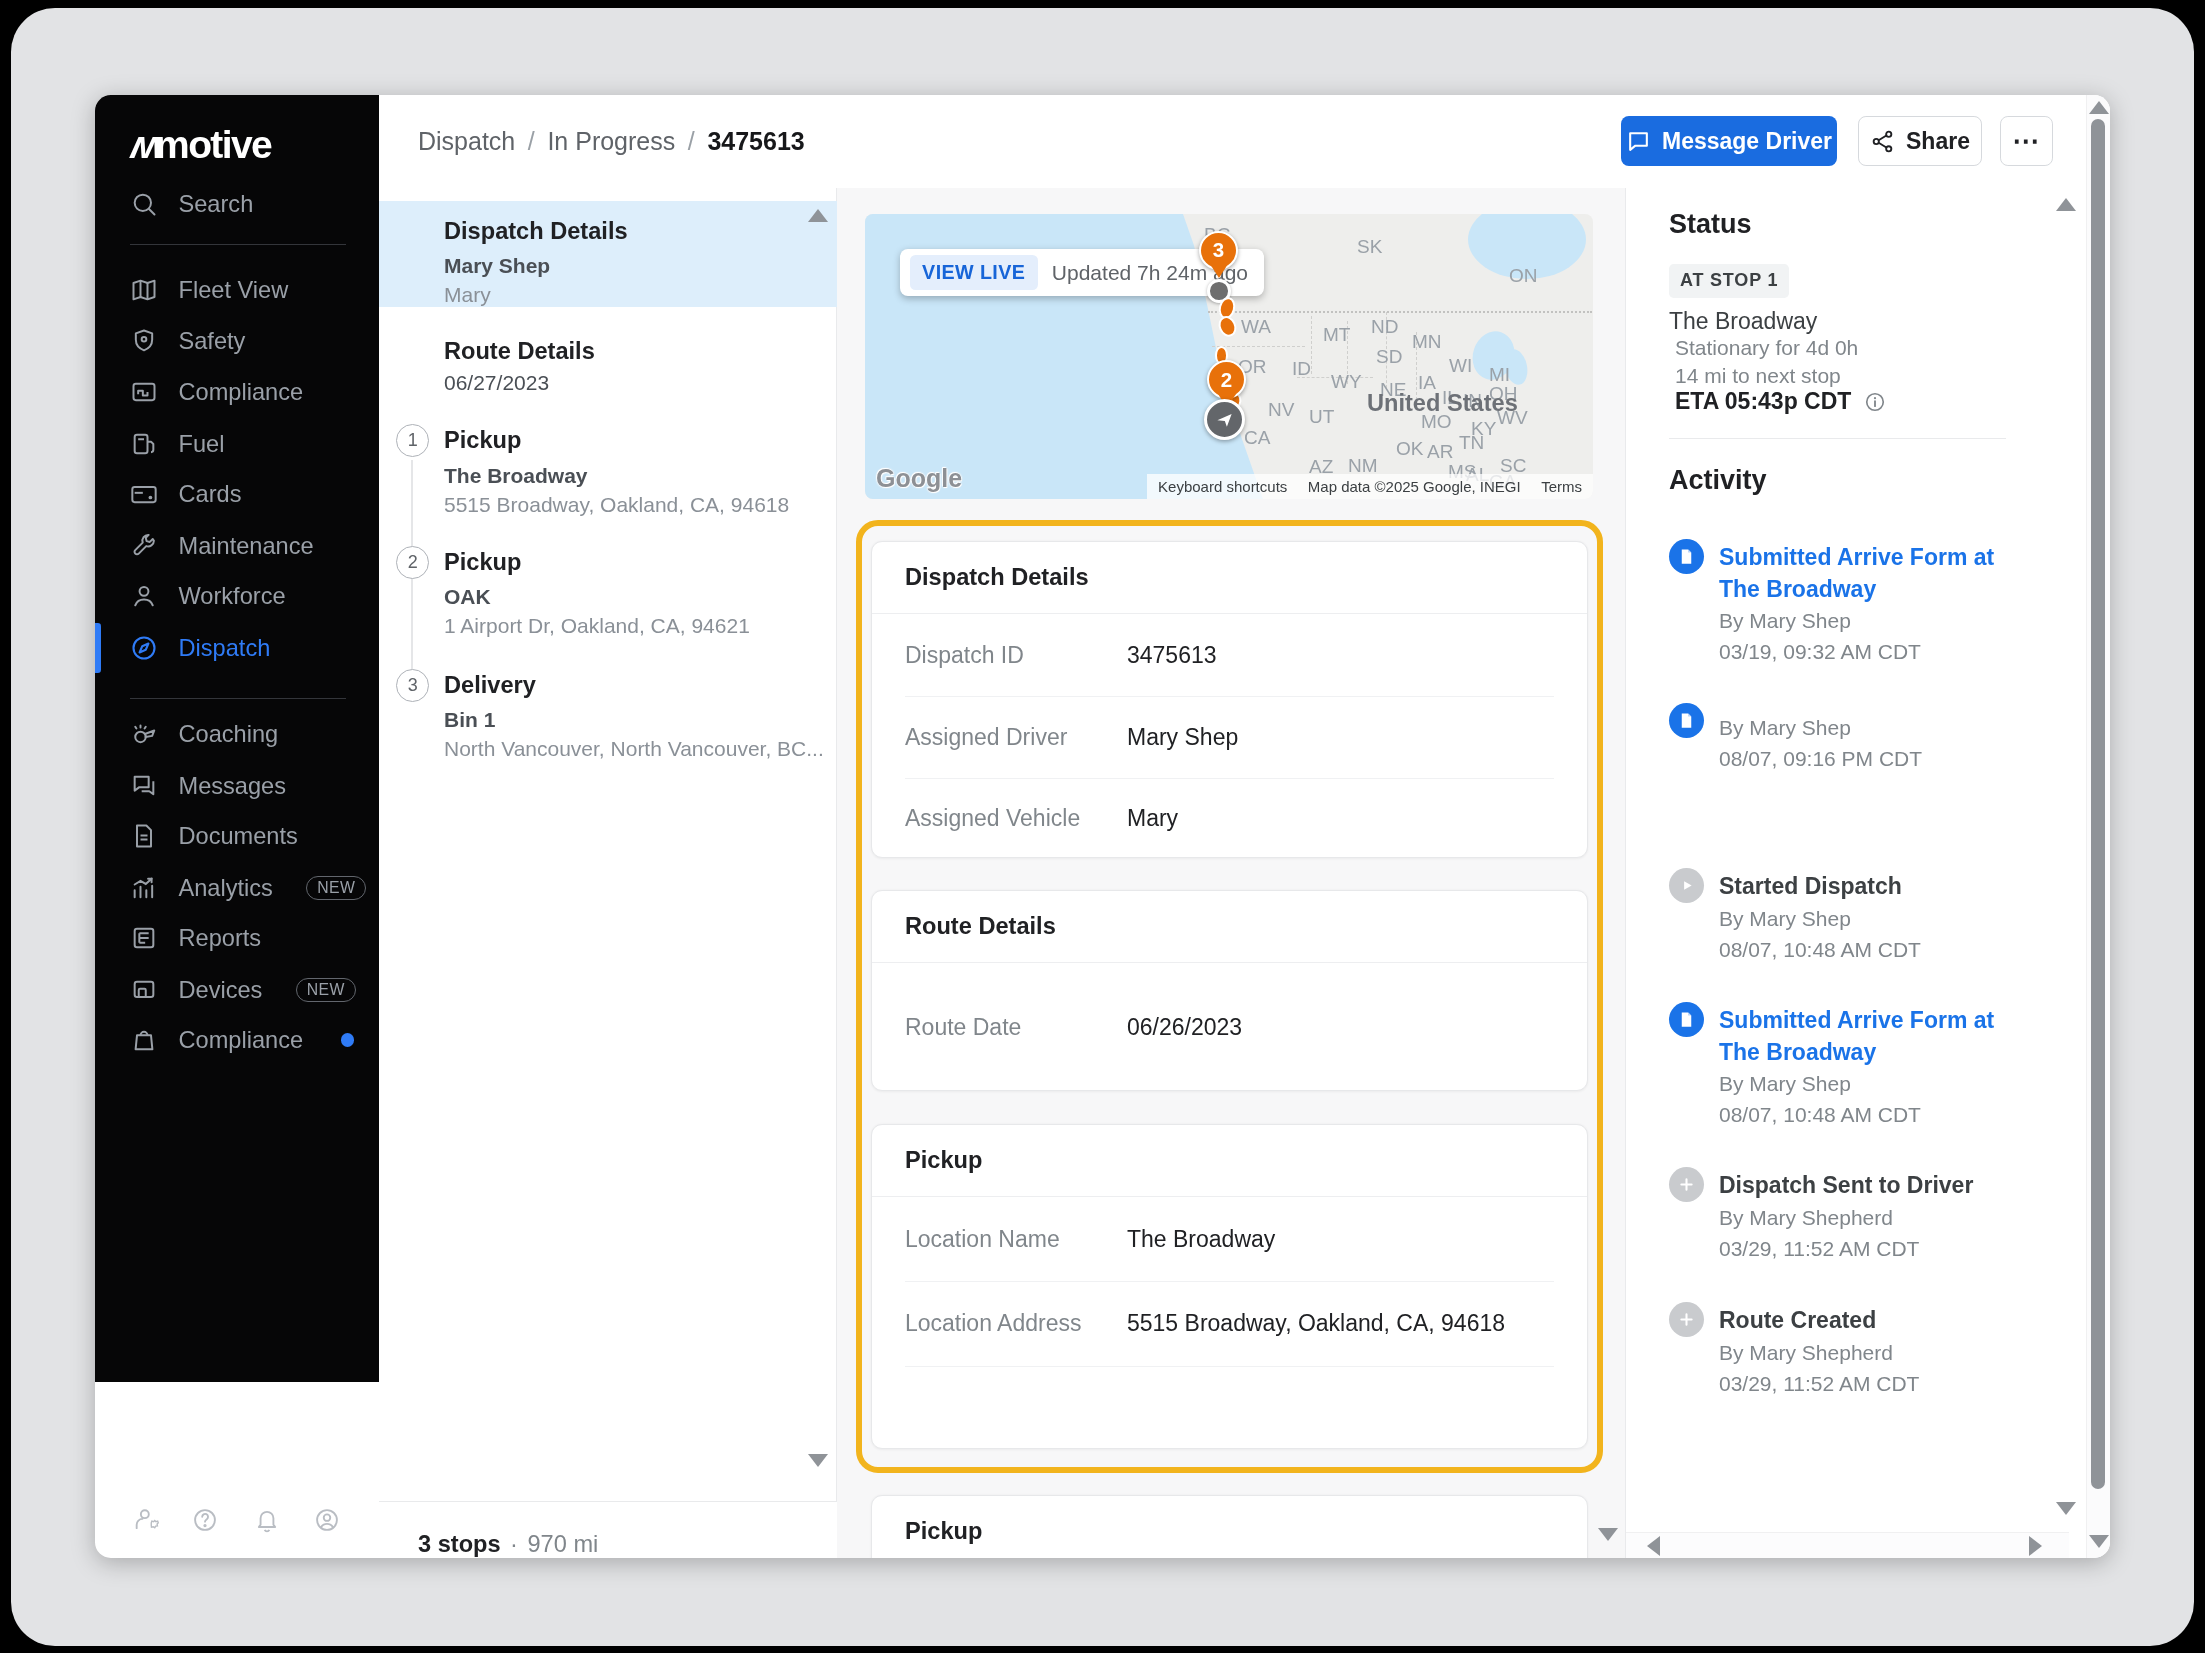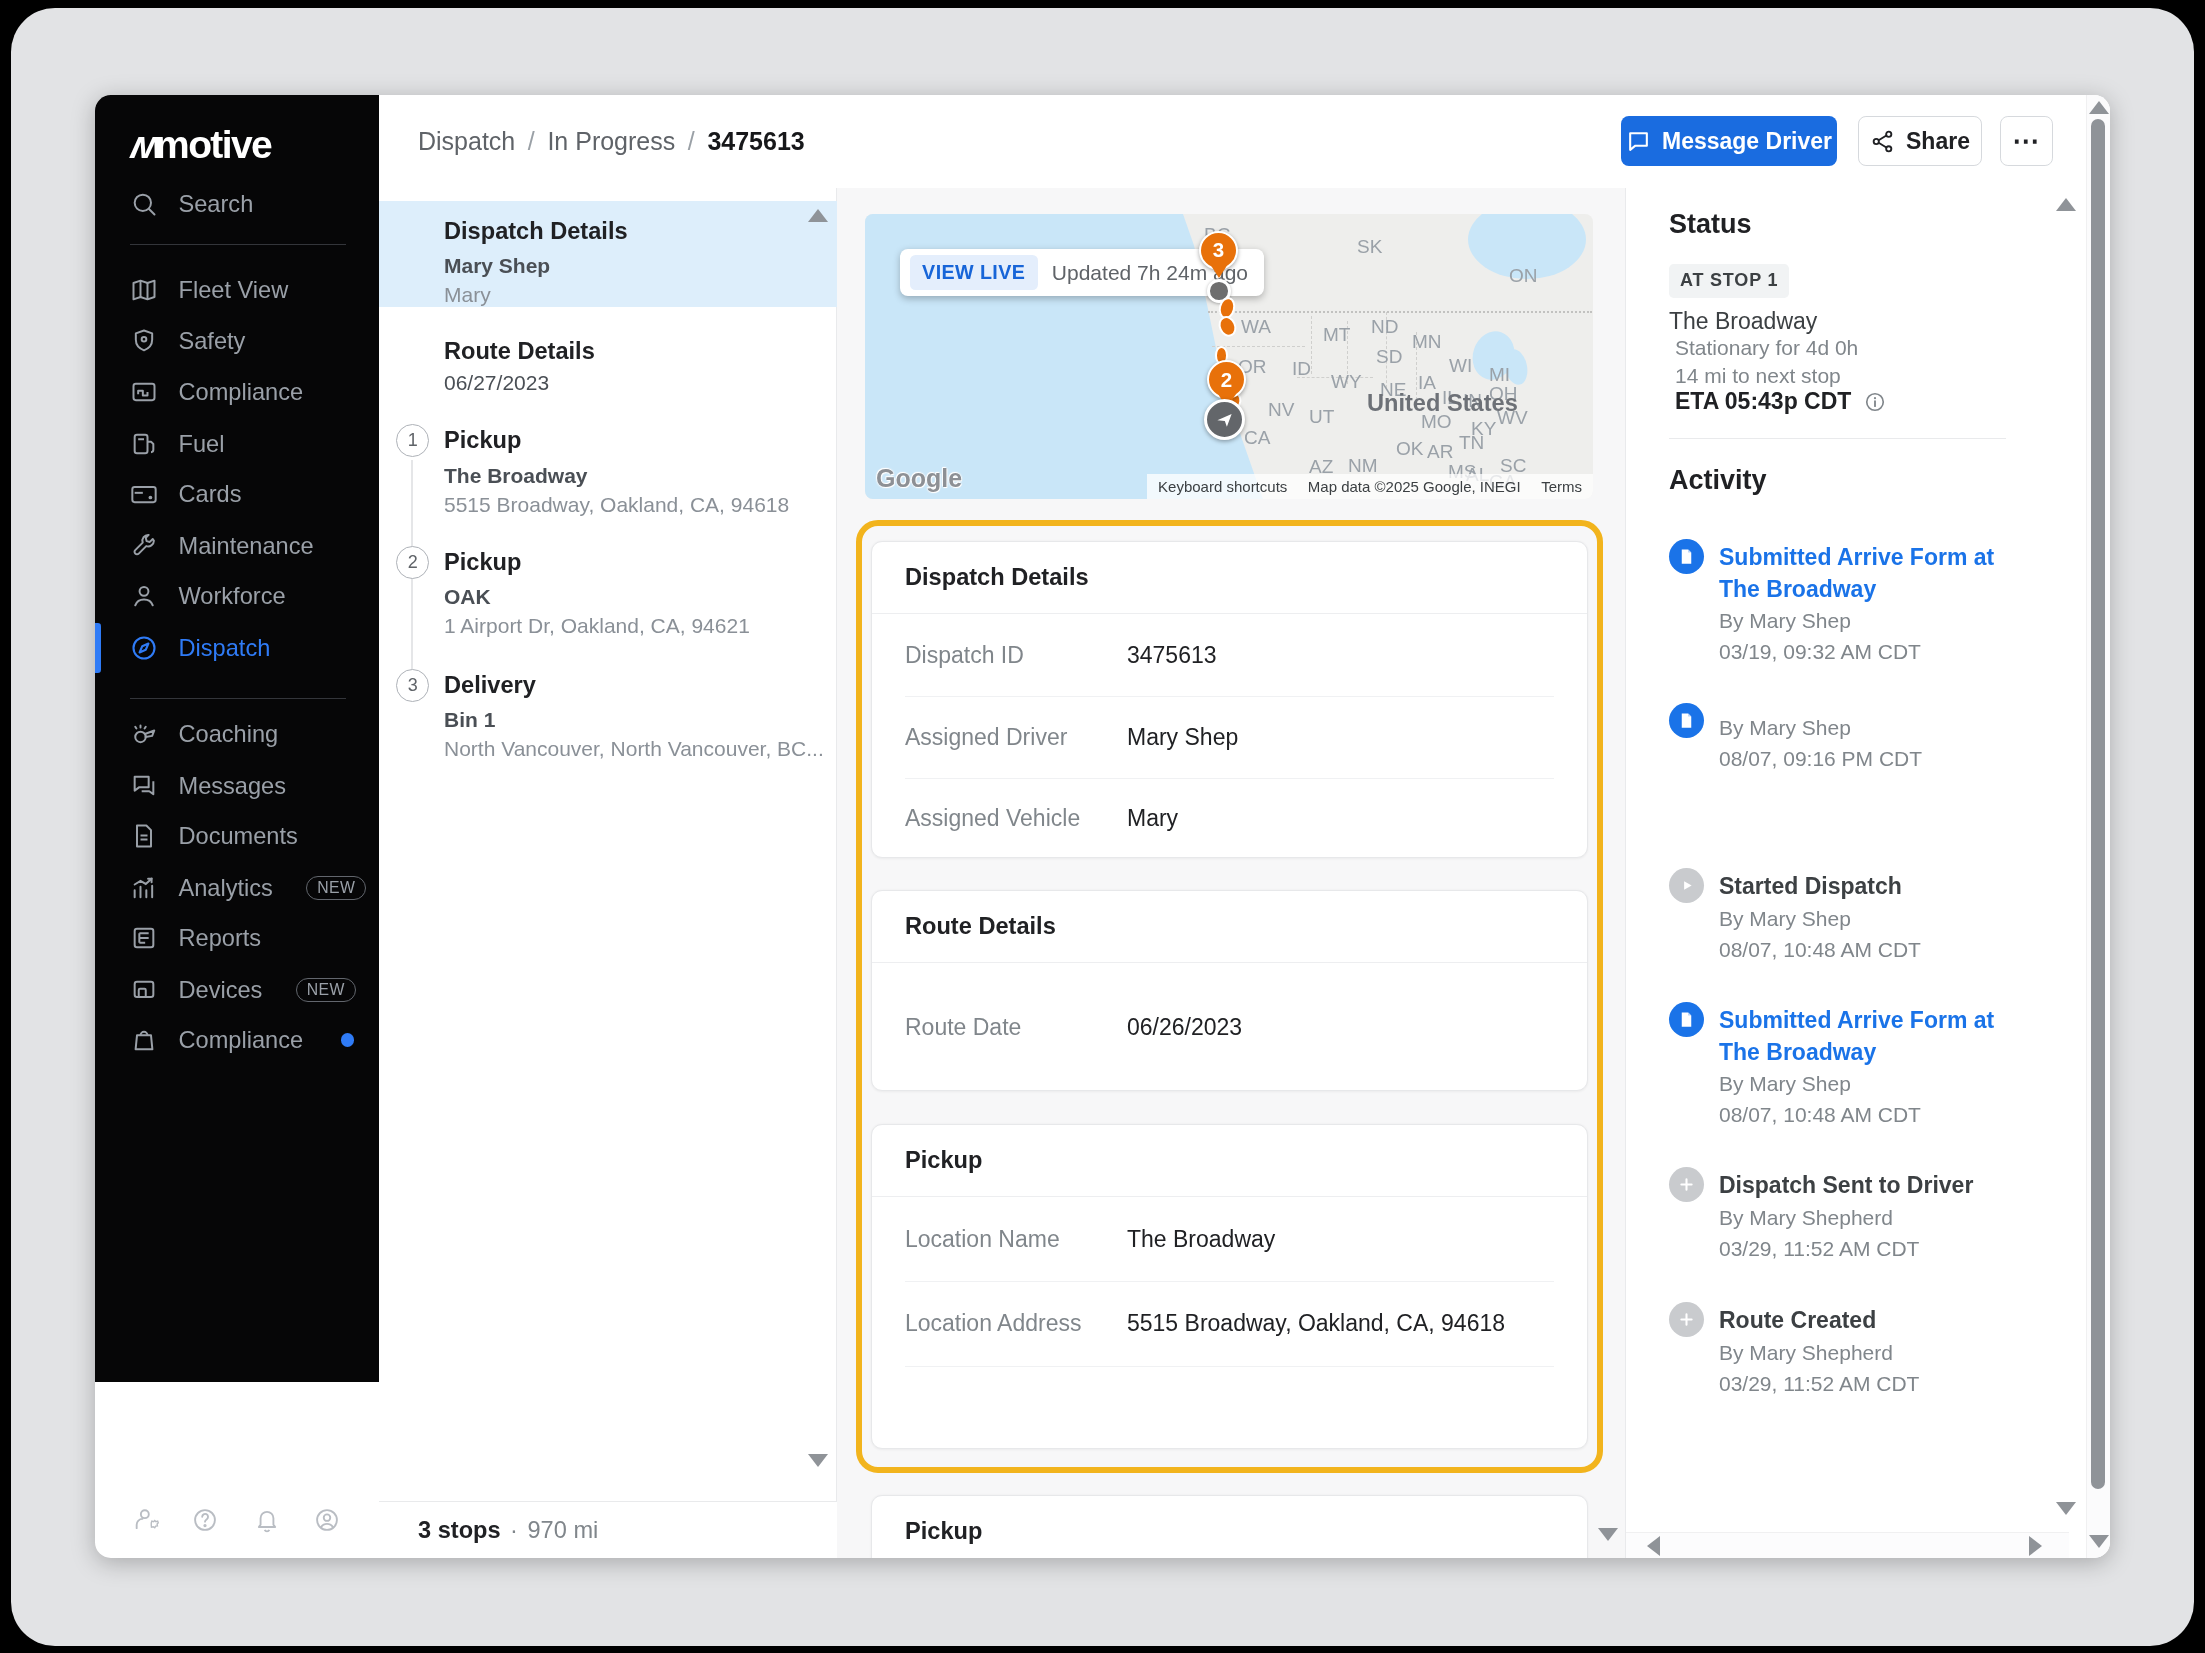--- a/index.html
+++ b/index.html
@@ -34,21 +34,21 @@
   .btn-more{left:1621px;width:53px;font-size:27px;letter-spacing:1.6px;}
 
   
   .leftpanel{position:absolute;left:284px;top:93px;width:458px;height:1370px;background:#fff;border-right:0.8px solid #e9eaec;box-sizing:border-box;}
   .sel-block{position:absolute;left:0;top:12.6px;width:458px;height:106px;background:#ddeefb;cursor:pointer;}
   .lp-title{position:absolute;left:65px;font-size:23.6px;font-weight:bold;color:#202124;}
   .lp-sub{position:absolute;left:65px;font-size:21px;color:#4a4f55;font-weight:bold;}
   .lp-sub2{position:absolute;left:65px;font-size:21px;color:#8a9097;}
   .stopnum{position:absolute;left:17.3px;width:33px;height:33px;border:1.6px solid #aeb2b8;border-radius:50%;box-sizing:border-box;display:flex;align-items:center;justify-content:center;font-size:18px;color:#5f6368;background:#fff;z-index:2;}
   .stopline{position:absolute;left:32px;top:272px;width:2.4px;height:209px;background:#e5e6e8;z-index:1;}
-  .lp-foot{position:absolute;left:0;top:1313px;width:458px;height:57px;border-top:0.8px solid #e9eaec;display:flex;align-items:center;padding-left:39px;box-sizing:border-box;font-size:23.6px;color:#80868b;gap:9.5px;background:#fff;}
+  .lp-foot{position:absolute;left:0;top:1313px;width:458px;height:57px;border-top:0.8px solid #e9eaec;display:flex;align-items:flex-end;padding-left:39px;box-sizing:border-box;font-size:23.6px;color:#80868b;gap:9.5px;background:#fff;}
   .lp-foot b{color:#202124;}
 
   
   .midpanel{position:absolute;left:742px;top:93px;width:788px;height:1370px;background:#f7f7f8;overflow:hidden;}
   .map{position:absolute;left:28px;top:26px;width:728px;height:285px;border-radius:7.9px;background:#eeeeec;overflow:hidden;cursor:grab;}
   .ocean{position:absolute;left:0;top:0;width:728px;height:285px;background:#c9e6f8;clip-path:polygon(0 0,318px 0,329px 31.5px,343px 95px,356px 158px,370px 205px,398px 285px,0 285px);}
   .lake{position:absolute;background:#c9e6f8;border-radius:50%;}
   .mlabel{position:absolute;font-size:19px;color:#9aa1a8;}
   .uslabel{position:absolute;font-size:23.6px;font-weight:bold;color:#6d7177;}
   .border49{position:absolute;left:343px;top:97px;width:384px;border-top:2.4px dotted #c2c2c0;}

